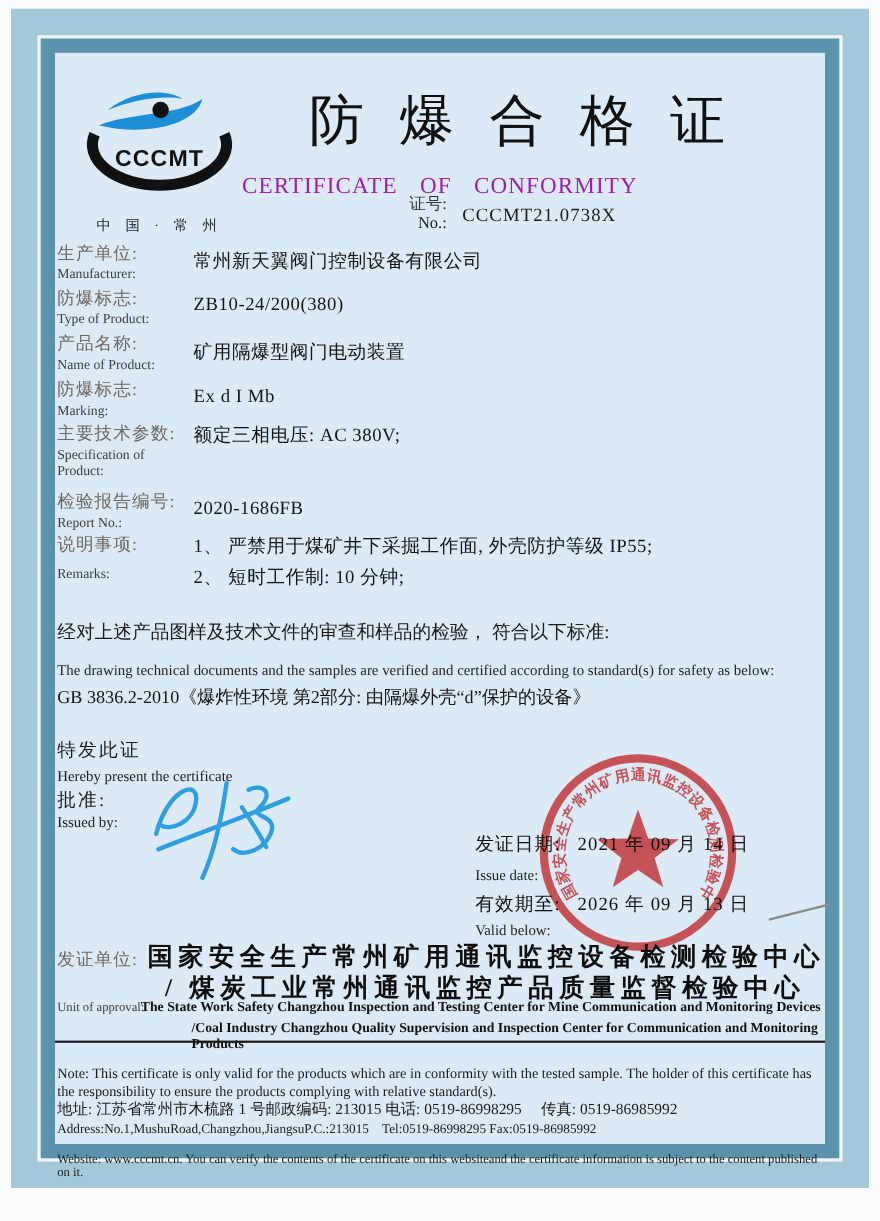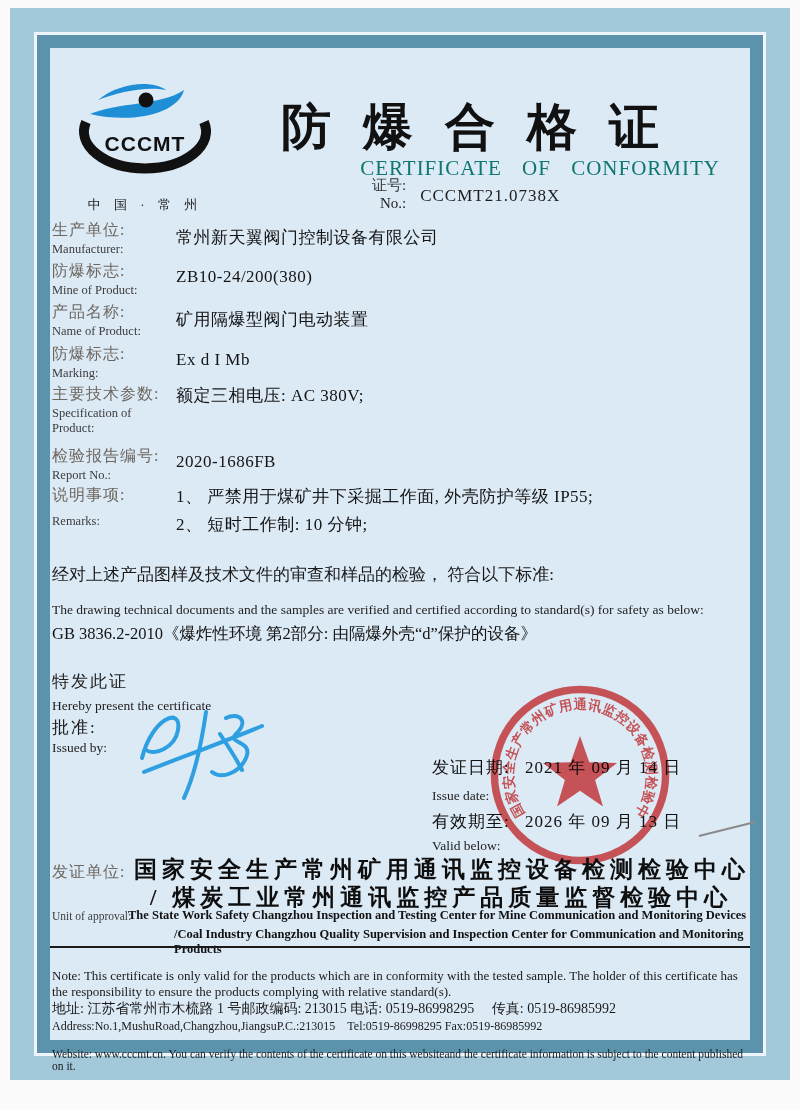--- a/index.html
+++ b/index.html
@@ -13,26 +13,26 @@
   .band-white{position:absolute;inset:24px;background:#eef6fb;}
   .band-dark{position:absolute;inset:3px;background:#5b93ad;}
   .page{position:absolute;inset:13px;background:#dceaf6;}
   .content{position:absolute;inset:0;}
 
   
   .logo-wrap{position:absolute;left:10px;top:30px;width:170px;height:160px;}
   .logo-svg{display:block;margin:0 auto;}
   .logo-sub{margin-top:2px;text-align:center;font-size:13px;letter-spacing:5px;color:#222;}
   .title-cn{
-    position:absolute;left:170px;top:46px;width:500px;text-align:center;
-    font-size:50px;font-weight:700;letter-spacing:32px;text-indent:32px;color:#111;
+    position:absolute;left:170px;top:28px;width:500px;text-align:center;
+    font-size:50px;font-weight:400;letter-spacing:32px;text-indent:32px;color:#111;
   }
   .title-en{
-    position:absolute;left:170px;top:108px;width:500px;text-align:right;
-    font-size:21px;letter-spacing:1px;word-spacing:14px;color:#0f766e;
+    position:absolute;left:170px;top:108px;width:500px;text-align:left;
+    font-size:21px;letter-spacing:1px;word-spacing:14px;color:#a21caf;
   }
   .certno{position:absolute;left:322px;top:128px;display:flex;align-items:flex-start;}
   .certno-labels{display:flex;flex-direction:column;align-items:flex-end;}
   .certno-cn{font-size:15px;color:#333;}
   .certno-en{font-size:15px;color:#222;}
   .certno-val{font-size:17px;margin-left:14px;padding-top:10px;letter-spacing:1px;}
 
   
   .frow{position:absolute;left:2px;right:4px;display:flex;}
   .flabel{width:124px;flex:0 0 124px;}
@@ -113,21 +113,21 @@
             <div class="flabel">
               <div class="lcn">生产单位:</div>
               <div class="len">Manufacturer:</div>
             </div>
             <div class="fvalue">常州新天翼阀门控制设备有限公司</div>
           </div>
 
           <div class="frow" style="top:213px">
             <div class="flabel">
               <div class="lcn">防爆标志:</div>
-              <div class="len">Mine of Product:</div>
+              <div class="len">Type of Product:</div>
             </div>
             <div class="fvalue">ZB10-24/200(380)</div>
           </div>
 
           <div class="frow" style="top:254px">
             <div class="flabel">
               <div class="lcn">产品名称:</div>
               <div class="len">Name of Product:</div>
             </div>
             <div class="fvalue">矿用隔爆型阀门电动装置</div>

